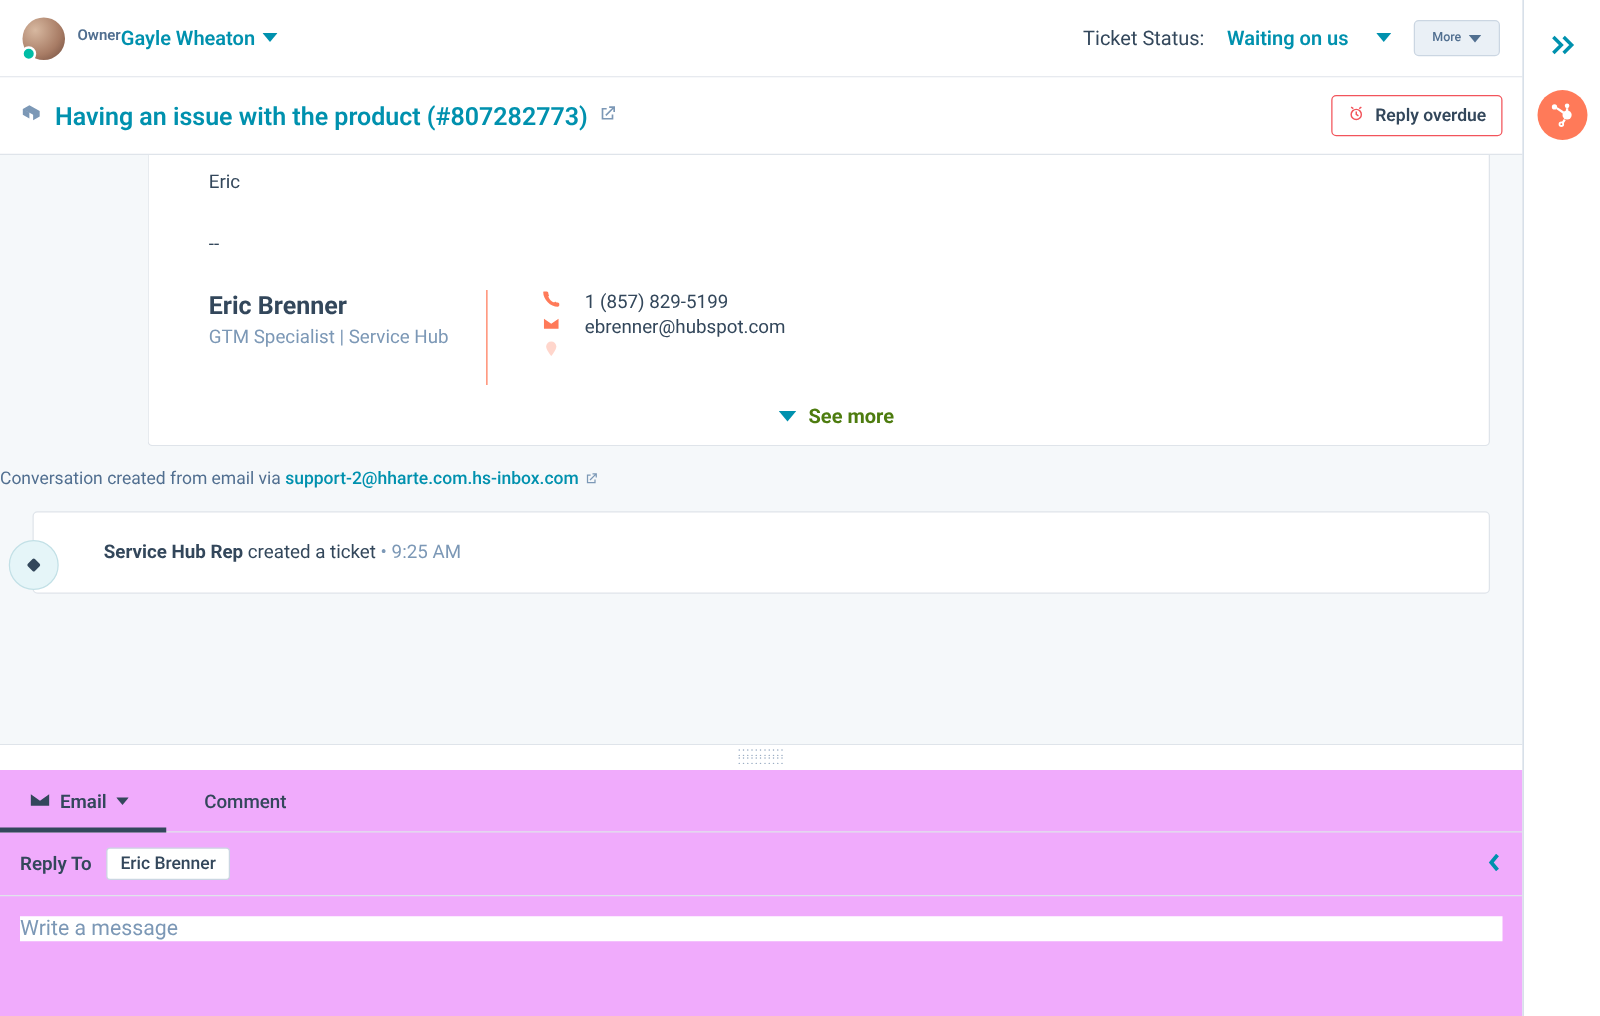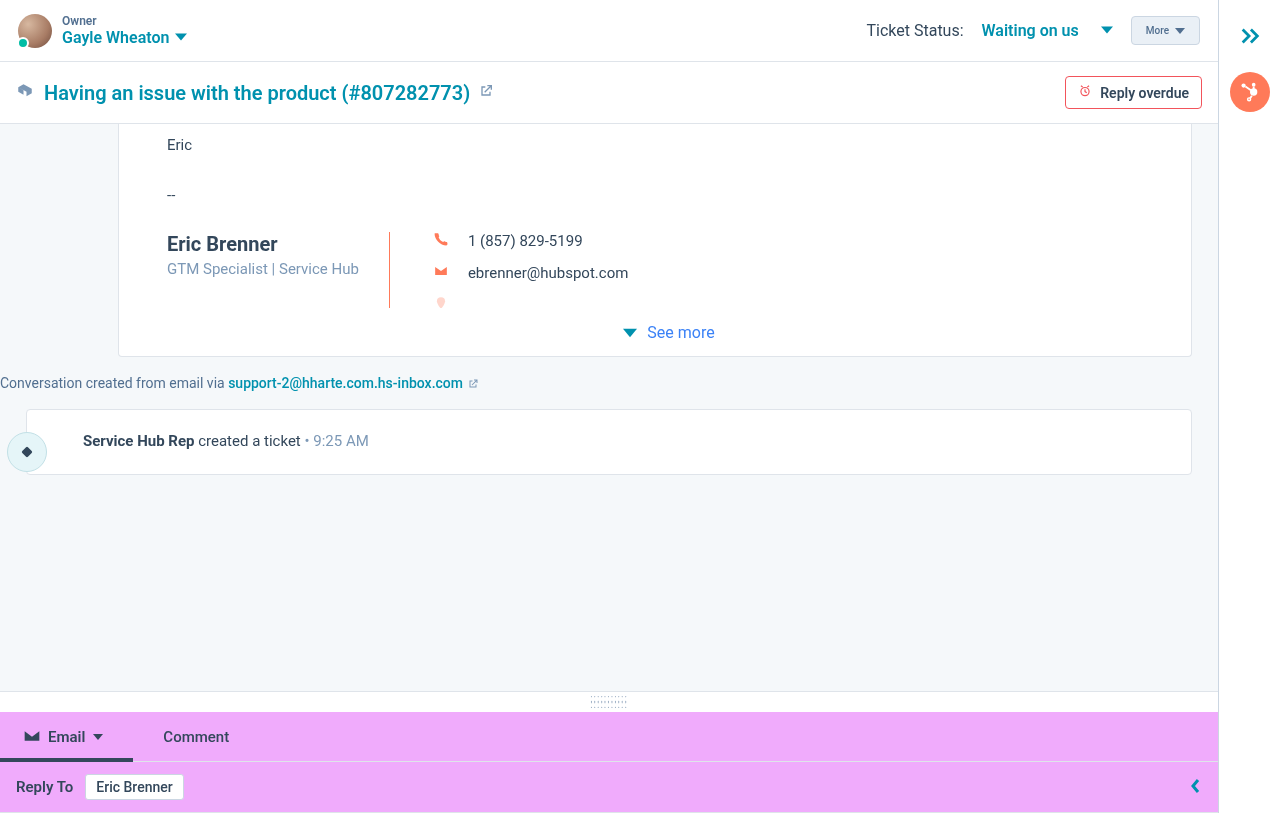--- a/index.html
+++ b/index.html
@@ -15,21 +15,21 @@
   .hubspot-logo svg { width: 22px; height: 22px; fill:#fff; }
 
   .main { position:absolute; top:0; left:0; right:62px; bottom:0; display:flex; flex-direction:column; background:#fff; }
 
   
   .header1 { display:flex; align-items:center; padding: 8px 18px; border-bottom:1px solid #dfe4ea; background:#fff; height:62px; }
   .owner-block { display:flex; align-items:center; gap:10px; }
   .avatar-wrap { position:relative; width:34px; height:34px; }
   .avatar { width:34px; height:34px; border-radius:50%; background: radial-gradient(circle at 30% 30%, #d7b8a0, #a87c65 60%, #6d4a3c); }
   .presence { position:absolute; bottom:-1px; left:-1px; width:12px; height:12px; border-radius:50%; background:#00bda5; border:2px solid #fff; }
-  .owner-text { display:flex; flex-direction:column; line-height:1.2; }
+  .owner-text { display:flex; flex-direction:row; line-height:1.2; }
   .owner-label { font-size:12px; color:#516f90; font-weight:600; }
   .owner-name-row { display:flex; align-items:center; gap:6px; cursor:pointer; }
   .owner-name { font-size:16px; color:#0091ae; font-weight:600; }
   .caret-down svg { width:12px; height:12px; fill:#0091ae; }
 
   .header1-right { margin-left:auto; display:flex; align-items:center; gap:18px; }
   .status-label { font-size:16px; color:#33475b; }
   .status-value { display:flex; align-items:center; gap:22px; cursor:pointer;justify-content:center; }
   .status-value-text { font-size:16px; color:#0091ae; font-weight:600; }
   .more-btn { background:#eaf0f6; border:1px solid #cbd6e2; border-radius:4px; padding:8px 14px; display:flex; align-items:center; gap:6px; cursor:pointer; }
@@ -51,27 +51,27 @@
   .thread-inner { padding: 0; }
 
   .msg-card { background:#fff; border:1px solid #dfe4ea; border-radius:0 0 4px 4px; margin: 0 26px 0 118px; border-top:none; overflow:hidden;padding-left:28px; }
   .msg-body { padding: 12px 20px 0 20px; font-size:15px; color:#33475b; }
   .sig-sep { margin-top: 32px; color:#33475b; }
   .signature { display:flex; margin-top:28px; height:76px; overflow:hidden; }
   .sig-left { padding-right:30px; }
   .sig-name { font-size:20px; font-weight:700; color:#33475b; }
   .sig-title { font-size:15px; color:#7c98b6; margin-top:4px; }
   .sig-divider { width:1px; background:#ff7a59; }
-  .sig-right { padding-left:44px; display:flex; flex-direction:column; gap:14px; }
+  .sig-right { padding-left:44px; display:flex; flex-direction:column; gap:2px; }
   .sig-row { display:flex; align-items:center; gap:20px; font-size:15px; color:#33475b; }
   .sig-row .ic svg { width:14px; height:14px; fill:#ff7a59; }
 
   .see-more { display:flex; align-items:center; justify-content:center; gap:10px; padding:14px 0; cursor:pointer; border-top:1px solid transparent; }
   .see-more svg { width:14px; height:14px; fill:#0091ae; }
-  .see-more span { font-size:16px; color:#3b82f6; font-weight:400; }
+  .see-more span { font-size:16px; color:#4d7c0f; font-weight:700; }
 
   .convo-source { text-align:left; font-size:14px; color:#516f90; padding:18px 0; }
   .convo-source a { color:#0091ae; text-decoration:none; font-weight:500; cursor:pointer; }
   .convo-source .ext svg{ width:12px; height:12px; fill:#7c98b6; vertical-align:middle; margin-left:4px; }
 
   .ticket-card { background:#fff; border:1px solid #dfe4ea; border-radius:4px; margin:0 26px; padding:22px 42px 24px 56px; position:relative; }
   .ticket-badge { position:absolute; left:-20px; top:22px; width:40px; height:40px; border-radius:50%; background:#e5f5f8; border:1px solid #c2e0e6; display:flex; align-items:center; justify-content:center; }
   .ticket-badge svg { width:16px; height:16px; fill:#33475b; }
   .tc-line1 { font-size:15px; color:#33475b; }
   .tc-line1 b { font-weight:700; }
@@ -247,20 +247,23 @@
       </div>
       <div class="replyto-row">
         <span class="replyto-label">Reply To</span>
         <span class="chip">Eric Brenner</span>
         <span class="replyto-collapse">
           <svg viewBox="0 0 8 14">
               <path d="M6 1L1 7l5 6"></path>
             </svg>
         </span>
       </div>
+      <div class="editor">
+        <input class="editor-input" placeholder="Write a message" style="">
+      </div>
     </div>
 
   </div>
 
   <div class="right-rail">
     <div class="collapse-btn">
       <svg viewBox="0 0 24 24">
           <path d="M13 5l7 7-7 7M4 5l7 7-7 7"></path>
         </svg>
     </div>

